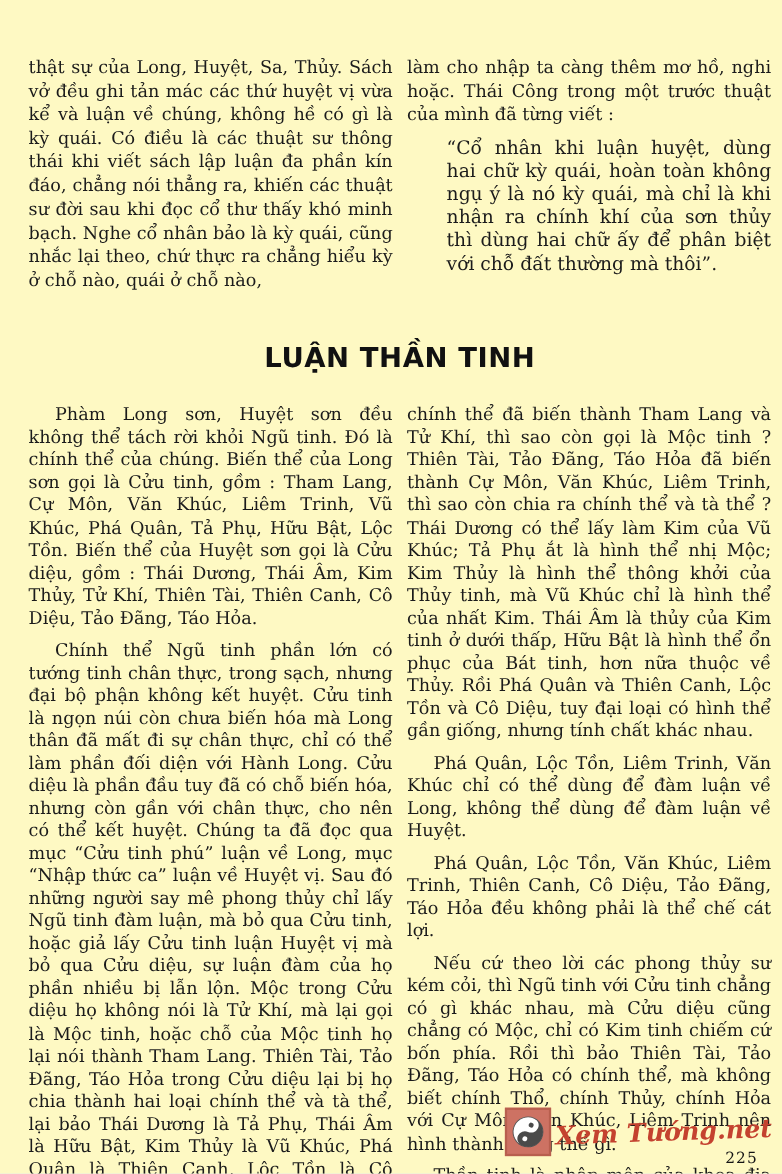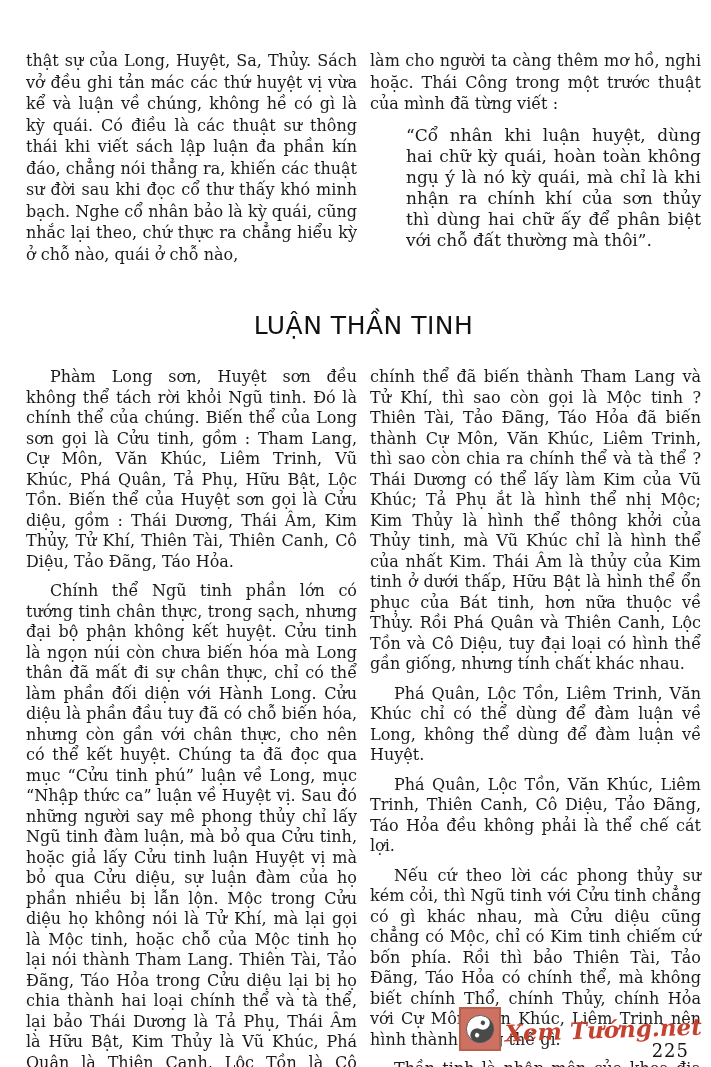--- a/index.html
+++ b/index.html
@@ -1,20 +1,20 @@
 <!DOCTYPE html>
 <html lang="vi"><head>
 <meta charset="utf-8">
 <style>
   html,body{margin:0;padding:0;background:#e8e8e8;}
   .sheet{
     position:relative;
     width:711px;height:1067px;
     margin:0 auto;
-    background:#ffffff;
+    background:#fef9c3;
     color:#1b1b1b;
     font-family:"DejaVu Serif","Liberation Serif",serif;
     overflow:hidden;
   }
   .top-section, .body-section{
     display:flex;
     gap:13px;
     padding-left:26px;
     padding-right:10px;
   }
@@ -33,21 +33,21 @@
   .quote{
     margin:10px 0 0 36px;
     font-size:17px;
     line-height:21px;
     text-align:justify;
   }
   h1.heading{
     margin:46px 0 27px 0;
     text-align:center;
     font-family:"DejaVu Sans","Liberation Sans",sans-serif;
-    font-weight:normal;
+    font-weight:bold;
     font-size:25px;
     letter-spacing:0.5px;
     color:#111;
     padding-left:16px;
   }
   .watermark{
     position:absolute;
     right:9px;
     bottom:16px;
     display:flex;
@@ -67,36 +67,36 @@
     font-weight:bold;
     font-size:23px;
     color:#c4422f;
     transform:rotate(-2deg);
     white-space:nowrap;
   }
   .page-number{
     position:absolute;
     right:22px;
     bottom:6px;
-    font-size:18px;
+    font-size:14px;
     letter-spacing:1px;
     color:#141414;
   }
 </style>
 </head>
 <body>
 
 <div class="sheet">
 
   <section class="top-section">
     <div class="col">
       <p class="para no-indent">thật sự của Long, Huyệt, Sa, Thủy. Sách vở đều ghi tản mác các thứ huyệt vị vừa kể và luận về chúng, không hề có gì là kỳ quái. Có điều là các thuật sư thông thái khi viết sách lập luận đa phần kín đáo, chẳng nói thẳng ra, khiến các thuật sư đời sau khi đọc cổ thư thấy khó minh bạch. Nghe cổ nhân bảo là kỳ quái, cũng nhắc lại theo, chứ thực ra chẳng hiểu kỳ ở chỗ nào, quái ở chỗ nào,</p>
     </div>
     <div class="col">
-      <p class="para no-indent">làm cho người ta càng thêm mơ hồ, nghi hoặc. Thái Công trong một trước thuật của mình đã từng viết :</p>
+      <p class="para no-indent">làm cho nhập ta càng thêm mơ hồ, nghi hoặc. Thái Công trong một trước thuật của mình đã từng viết :</p>
       <p class="quote">“Cổ nhân khi luận huyệt, dùng hai chữ kỳ quái, hoàn toàn không ngụ ý là nó kỳ quái, mà chỉ là khi nhận ra chính khí của sơn thủy thì dùng hai chữ ấy để phân biệt với chỗ đất thường mà thôi”.</p>
     </div>
   </section>
 
   <h1 class="heading">LUẬN THẦN TINH</h1>
 
   <section class="body-section">
     <div class="col">
       <p class="para indent">Phàm Long sơn, Huyệt sơn đều không thể tách rời khỏi Ngũ tinh. Đó là chính thể của chúng. Biến thể của Long sơn gọi là Cửu tinh, gồm : Tham Lang, Cự Môn, Văn Khúc, Liêm Trinh, Vũ Khúc, Phá Quân, Tả Phụ, Hữu Bật, Lộc Tồn. Biến thể của Huyệt sơn gọi là Cửu diệu, gồm : Thái Dương, Thái Âm, Kim Thủy, Tử Khí, Thiên Tài, Thiên Canh, Cô Diệu, Tảo Đãng, Táo Hỏa.</p>
       <p class="para indent">Chính thể Ngũ tinh phần lớn có tướng tinh chân thực, trong sạch, nhưng đại bộ phận không kết huyệt. Cửu tinh là ngọn núi còn chưa biến hóa mà Long thân đã mất đi sự chân thực, chỉ có thể làm phần đối diện với Hành Long. Cửu diệu là phần đầu tuy đã có chỗ biến hóa, nhưng còn gần với chân thực, cho nên có thể kết huyệt. Chúng ta đã đọc qua mục “Cửu tinh phú” luận về Long, mục “Nhập thức ca” luận về Huyệt vị. Sau đó những người say mê phong thủy chỉ lấy Ngũ tinh đàm luận, mà bỏ qua Cửu tinh, hoặc giả lấy Cửu tinh luận Huyệt vị mà bỏ qua Cửu diệu, sự luận đàm của họ phần nhiều bị lẫn lộn. Mộc trong Cửu diệu họ không nói là Tử Khí, mà lại gọi là Mộc tinh, hoặc chỗ của Mộc tinh họ lại nói thành Tham Lang. Thiên Tài, Tảo Đãng, Táo Hỏa trong Cửu diệu lại bị họ chia thành hai loại chính thể và tà thể, lại bảo Thái Dương là Tả Phụ, Thái Âm là Hữu Bật, Kim Thủy là Vũ Khúc, Phá Quân là Thiên Canh, Lộc Tồn là Cô Diệu, Liêm Trinh là Táo Hỏa, Văn Khúc là Tảo Đãng. Sự lầm lẫn của họ thật quá lớn ! Họ không biết rằng Mộc tinh của</p>

